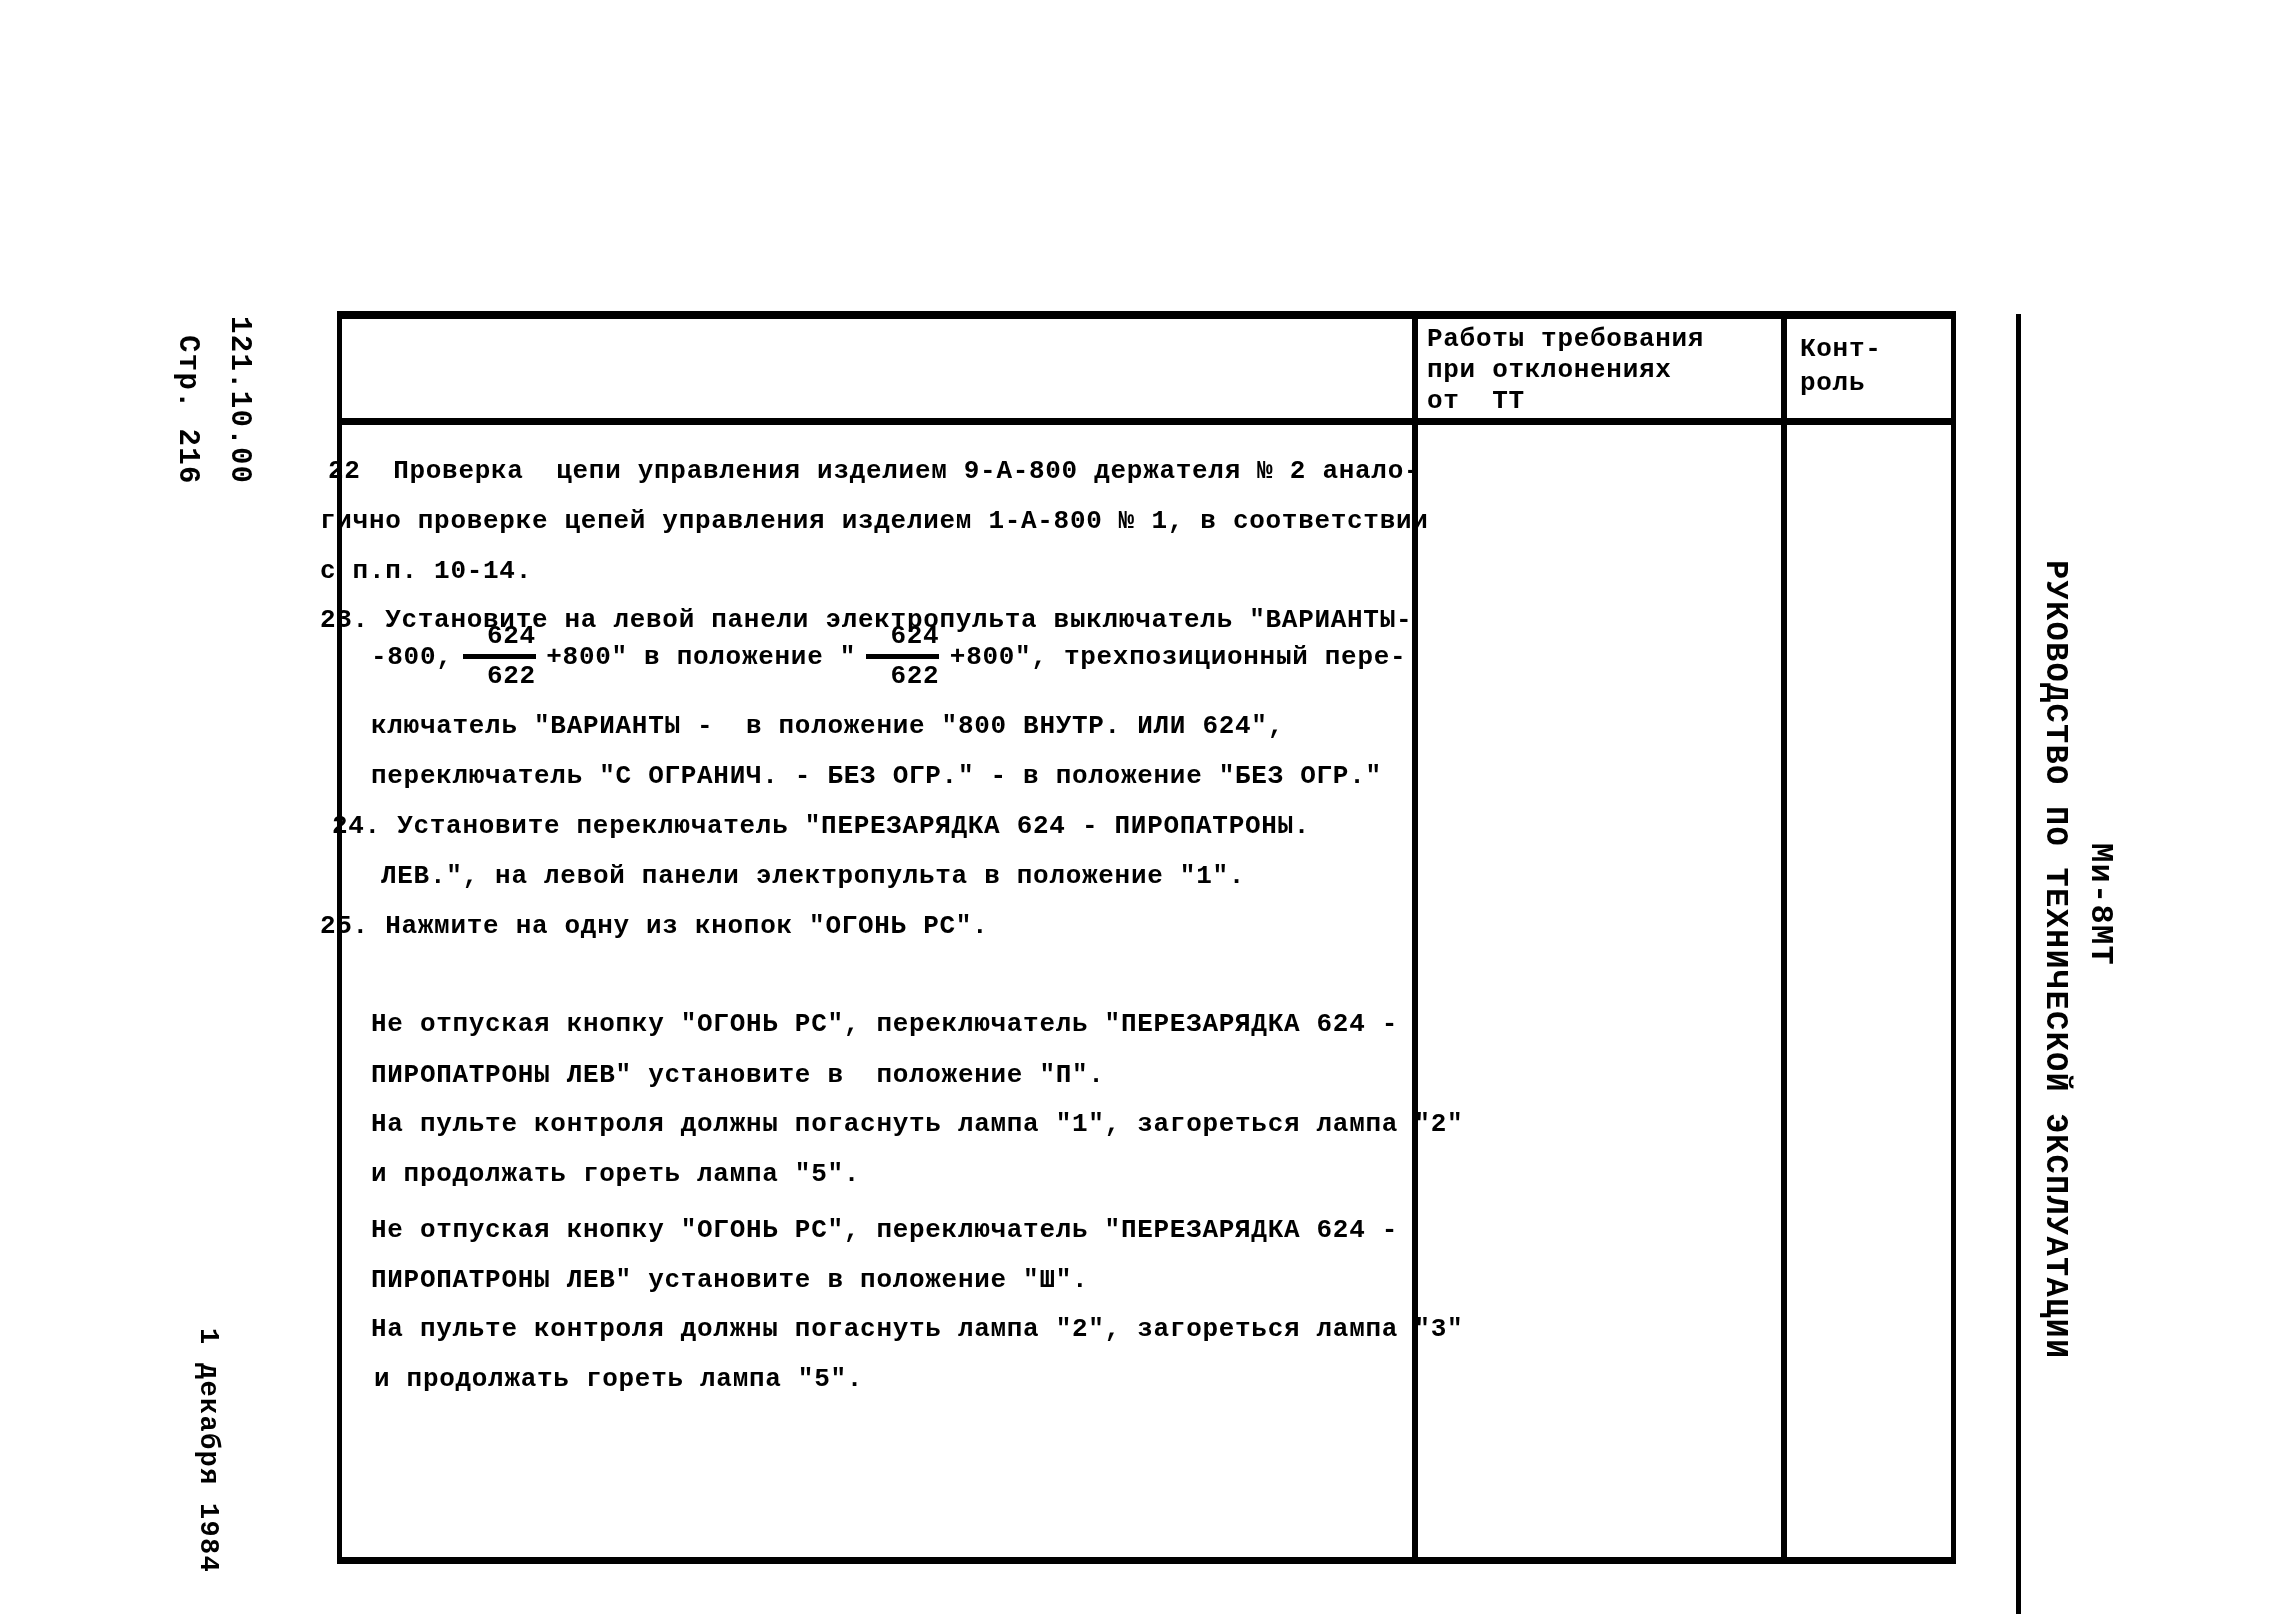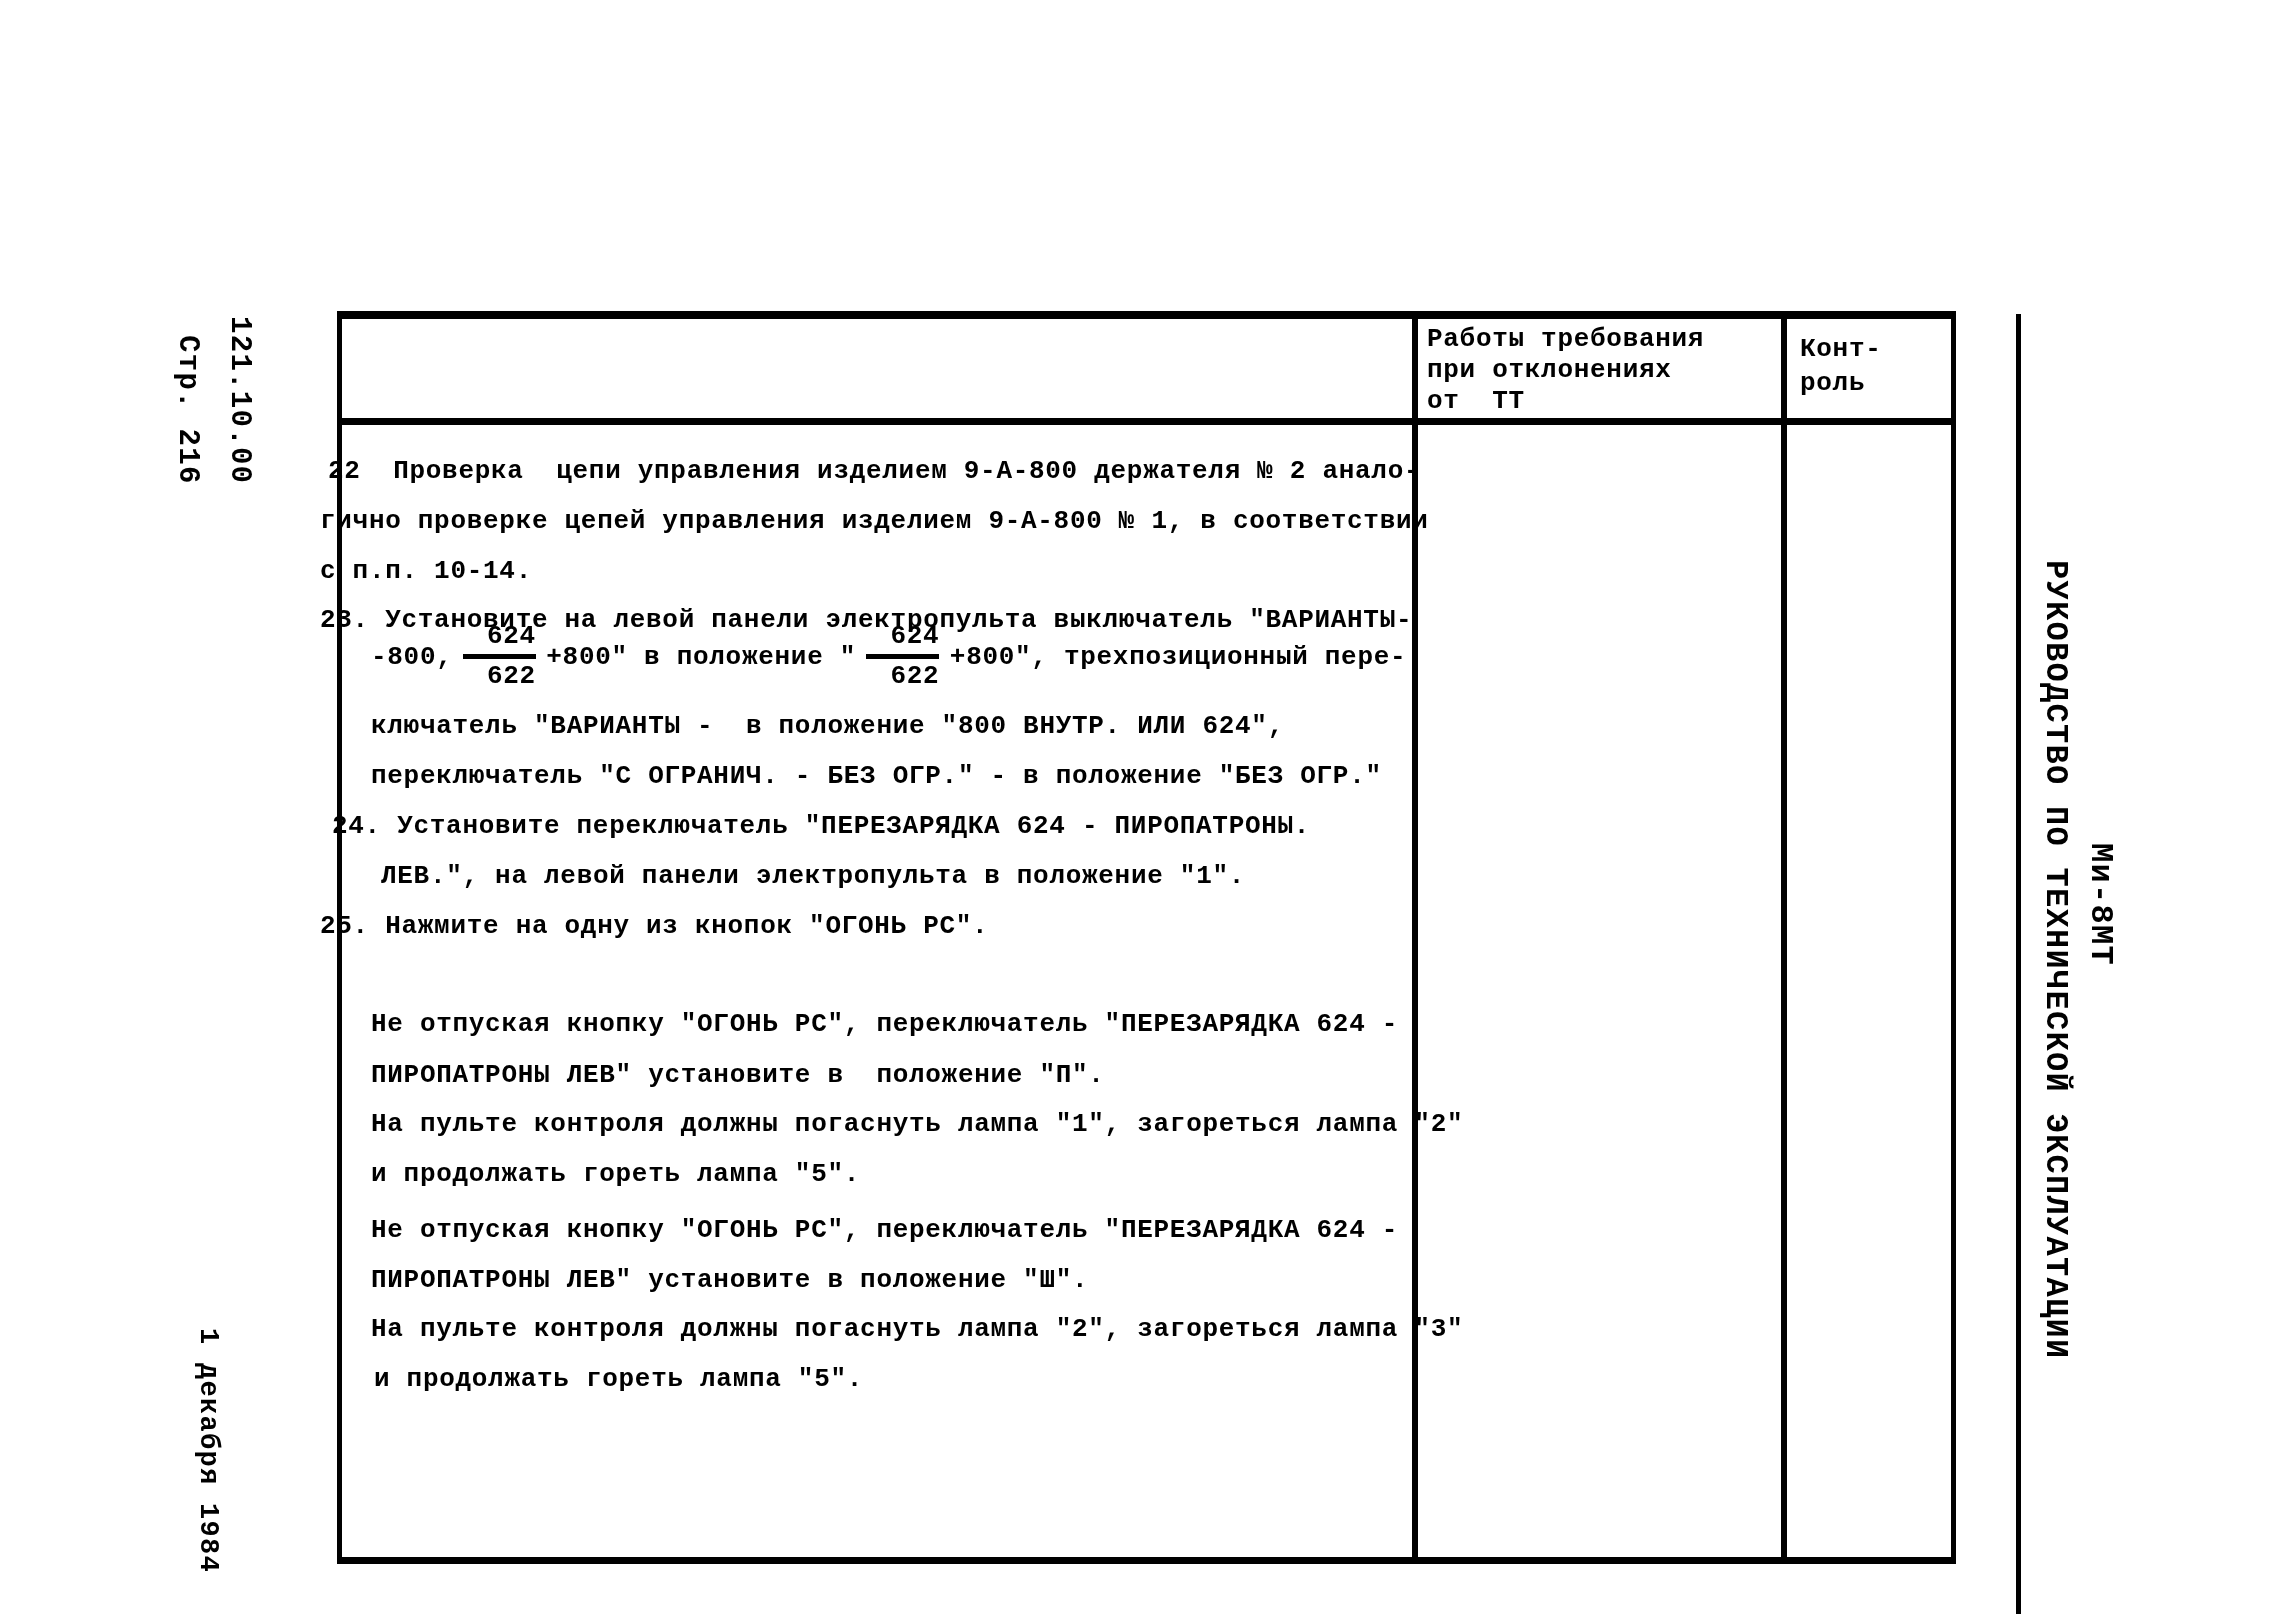--- a/index.html
+++ b/index.html
@@ -40,21 +40,21 @@
   <div class="rule" style="left:1781px;top:311px;width:5.9px;height:1253px;"></div>
   <div class="rule" style="left:2016px;top:314px;width:4.6px;height:1300px;"></div>
 
   <div class="ln hdr" style="left:1427px;top:325px;">Работы требования</div>
   <div class="ln hdr" style="left:1427px;top:356px;">при отклонениях</div>
   <div class="ln hdr" style="left:1427px;top:387px;">от  ТТ</div>
   <div class="ln hdr" style="left:1800px;top:335px;">Конт-</div>
   <div class="ln hdr" style="left:1800px;top:369px;">роль</div>
 
   <div class="ln" style="left:320px;top:457px;margin-left:8px;">22  Проверка  цепи управления изделием 9-А-800 держателя № 2 анало-</div>
-  <div class="ln" style="left:320px;top:507px;">гично проверке цепей управления изделием 9-А-800 № 1, в соответствии</div>
+  <div class="ln" style="left:320px;top:507px;">гично проверке цепей управления изделием 1-А-800 № 1, в соответствии</div>
   <div class="ln" style="left:320px;top:557px;">с п.п. 10-14.</div>
 
   <div class="ln" style="left:320px;top:606px;">23. Установите на левой панели электропульта выключатель "ВАРИАНТЫ-</div>
 
   <div class="frline">
     <span>-800,</span>
     <span class="frac">
       <span>624</span>
       <span class="frbar"></span>
       <span>622</span>

